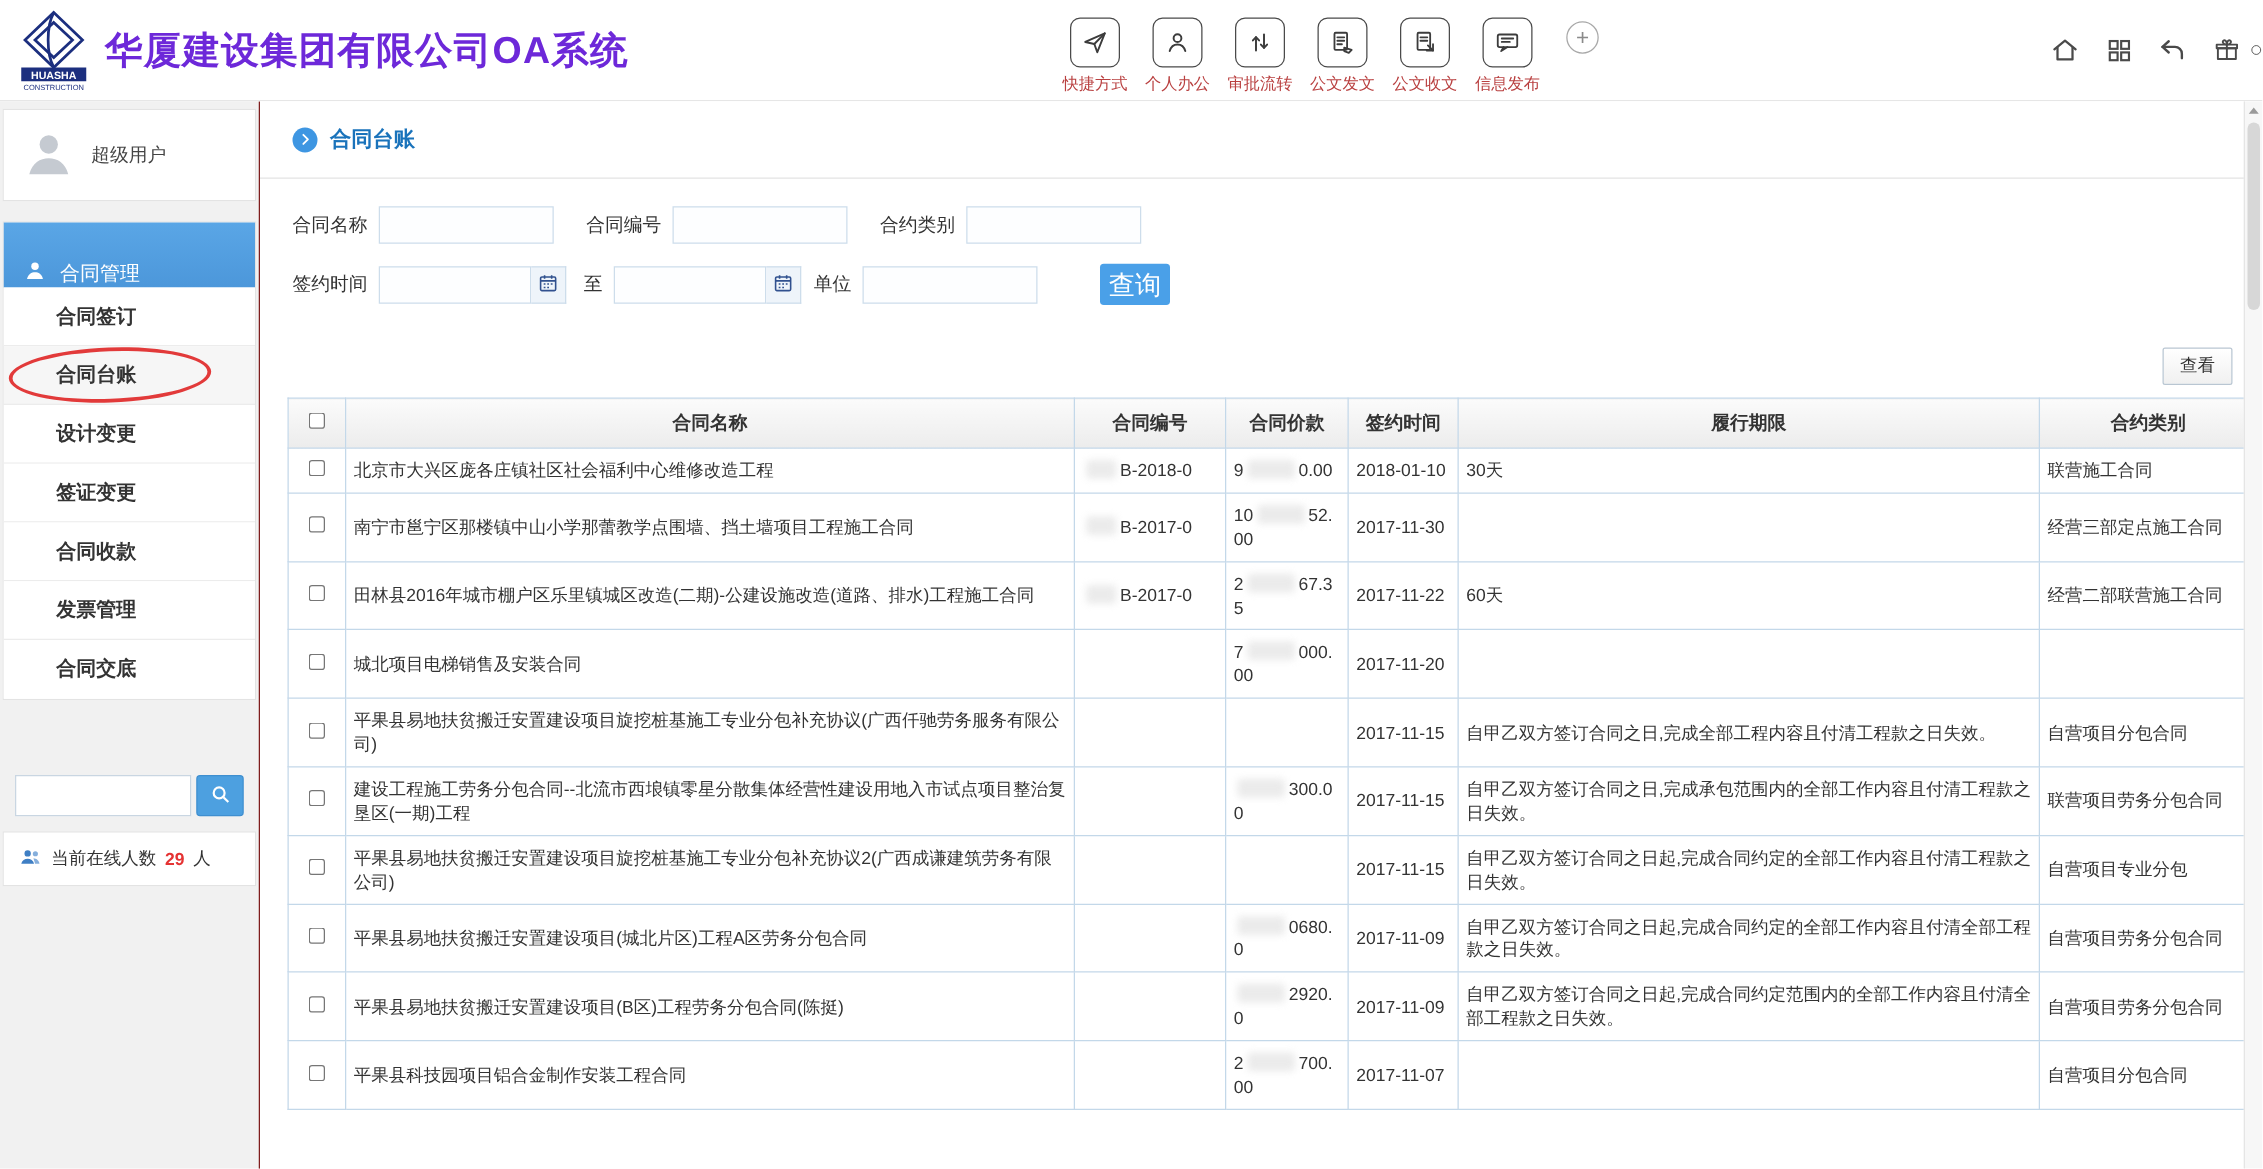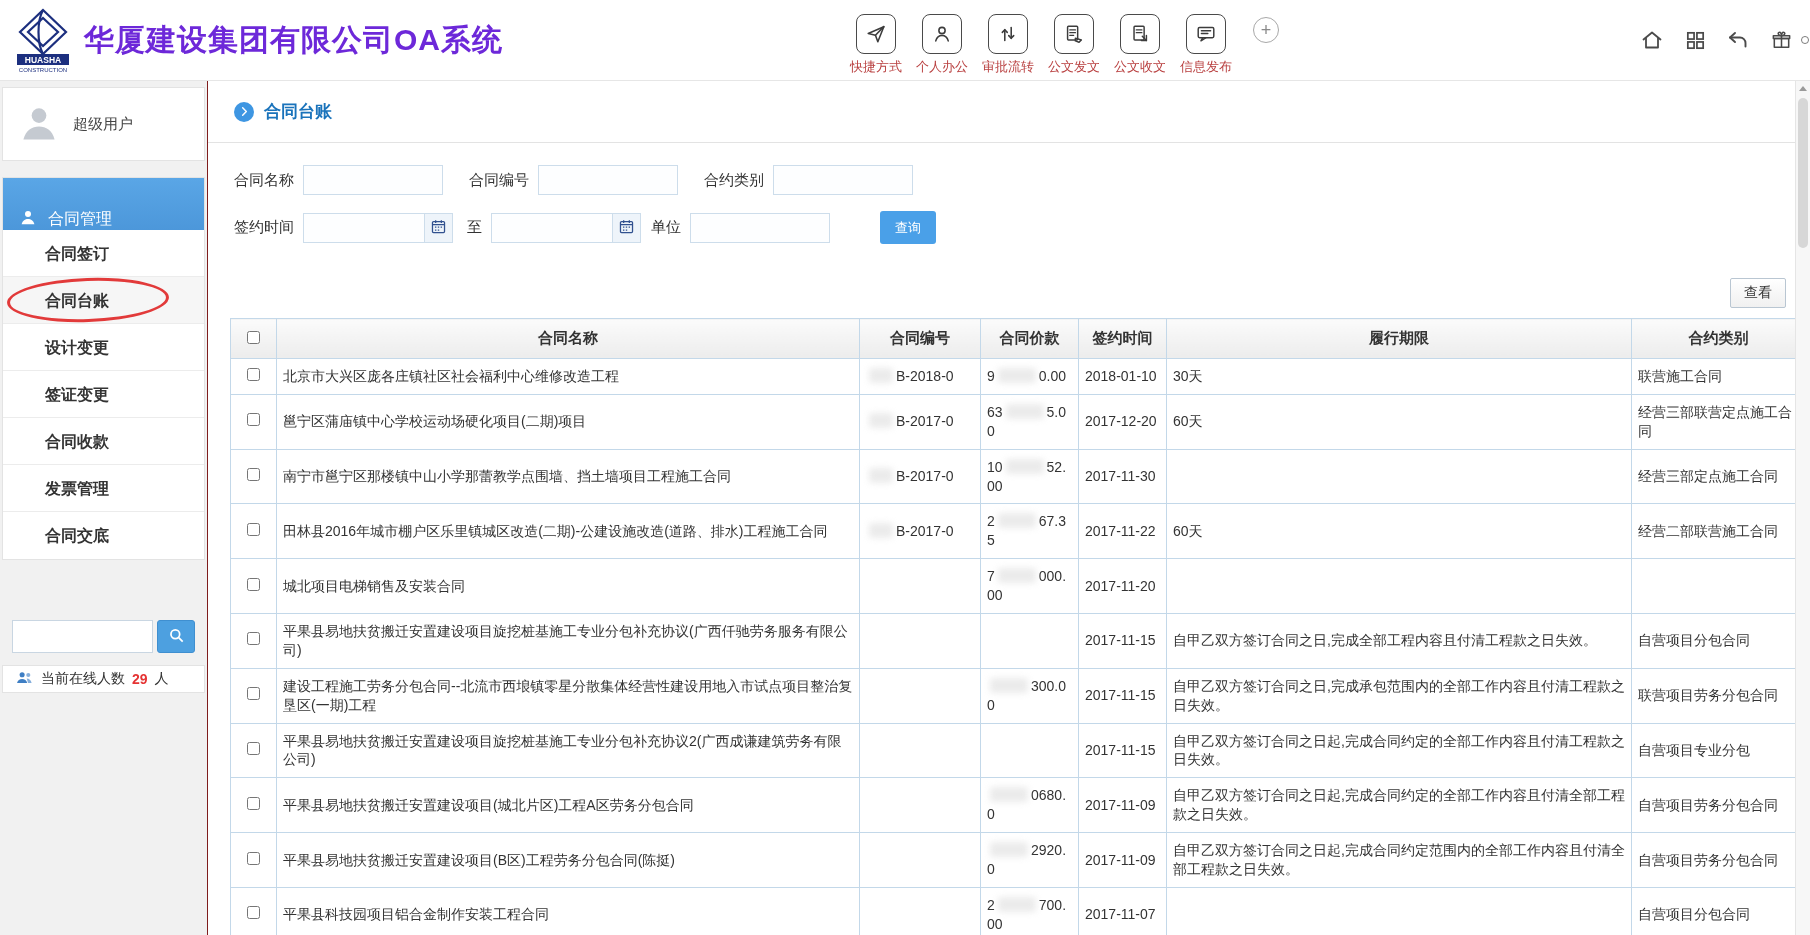--- a/index.html
+++ b/index.html
@@ -39,21 +39,21 @@
     border-bottom:1px solid #ececec; cursor:pointer; }
   .menu-item:last-child { border-bottom:none; }
   .menu-item.active { background:#f6f6f6; }
   .red-ring { position:absolute; left:4px; top:1px; width:162px; height:44px;
     border:3px solid #e23a3a; border-radius:50%; transform:rotate(-2deg); pointer-events:none; }
   .side-search { margin:60px 12px 0 12px; display:flex; }
   .side-search input { flex:1; height:33px; border:1px solid #c9d6e2; background:#fff;
     padding:0 8px; font-size:14px; min-width:0; }
   .side-search button { width:38px; height:33px; margin-left:4px; border:1px solid #3f8fd0;
     border-radius:3px; background:#4da0e0; display:flex; align-items:center; justify-content:center; cursor:pointer; }
-  .online-box { margin:12px 2px 0 2px; height:28px; background:#fff; border:1px solid #e3e3e3;
+  .online-box { margin:12px 2px 0 2px; height:44px; background:#fff; border:1px solid #e3e3e3;
     display:flex; align-items:center; gap:7px; padding-left:12px; font-size:14px; color:#333; }
   .online-count { color:#e53333; font-weight:bold; }
 
   
   .main { flex:1; position:relative; background:#fff; overflow:hidden; }
   .crumb-bar { height:62px; display:flex; align-items:center; gap:10px; padding-left:26px;
     border-bottom:1px solid #e3e3e3; }
   .crumb-icon { width:20px; height:20px; border-radius:50%; background:#3e96e2;
     display:inline-flex; align-items:center; justify-content:center; }
   .crumb-text { color:#1a73bb; font-weight:bold; font-size:17px; }
@@ -62,21 +62,21 @@
   .f-row { display:flex; align-items:center; margin-bottom:16px; }
   .f-row label { font-size:15px; color:#333; margin-right:9px; white-space:nowrap; }
   .f-input { width:140px; height:30px; border:1px solid #cdddeb; background:#fdfeff;
     padding:0 6px; font-size:14px; margin-right:26px; }
   .f-input.date { width:122px; margin-right:0; }
   .date-wrap { display:inline-flex; align-items:center; margin-right:10px; }
   .cal-btn { width:28px; height:30px; border:1px solid #cdddeb; border-left:none;
     background:#eef4fa; display:inline-flex; align-items:center; justify-content:center; cursor:pointer; }
   .to-label { margin:0 10px 0 4px; }
   .search-btn { width:56px; height:33px; background:#4aa0e8; border:none; border-radius:3px;
-    color:#fff; font-size:13px; margin-left:24px; cursor:pointer;
+    color:#fff; font-size:21px; margin-left:24px; cursor:pointer;
     font-family:"Liberation Sans","DejaVu Sans",sans-serif; }
 
   .view-row { text-align:right; padding-right:24px; margin:14px 0 10px 0; }
   .view-btn { padding:5px 13px; font-size:14px; color:#333; background:linear-gradient(#fff,#f0f0f0);
     border:1px solid #b9c6d2; border-radius:2px; cursor:pointer;
     font-family:"Liberation Sans","DejaVu Sans",sans-serif; }
 
   table.contracts { margin:0 24px 0 22px; width:1575px; border-collapse:collapse; table-layout:fixed; }
   table.contracts th, table.contracts td { border:1px solid #c3d8e9; }
   table.contracts thead th { height:40px; background:linear-gradient(#fbfbfb,#ececec);
@@ -385,29 +385,20 @@
   <tr class="data-row">
     <td class="cb"><input type="checkbox" style=""></td>
     <td class="c-name">北京市大兴区庞各庄镇社区社会福利中心维修改造工程</td>
     <td class="c-code"><span class="patch small"></span>B-2018-0</td>
     <td class="c-price">9<span class="patch"></span>0.00</td>
     <td class="c-date">2018-01-10</td>
     <td class="c-dur">30天</td>
     <td class="c-type">联营施工合同</td>
   </tr>
 
-  <tr class="data-row">
-    <td class="cb"><input type="checkbox" style=""></td>
-    <td class="c-name">邕宁区蒲庙镇中心学校运动场硬化项目(二期)项目</td>
-    <td class="c-code"><span class="patch small"></span>B-2017-0</td>
-    <td class="c-price">63<span class="patch"></span>5.00</td>
-    <td class="c-date">2017-12-20</td>
-    <td class="c-dur">60天</td>
-    <td class="c-type">经营三部联营定点施工合同</td>
-  </tr>
 
   <tr class="data-row">
     <td class="cb"><input type="checkbox" style=""></td>
     <td class="c-name">南宁市邕宁区那楼镇中山小学那蕾教学点围墙、挡土墙项目工程施工合同</td>
     <td class="c-code"><span class="patch small"></span>B-2017-0</td>
     <td class="c-price">10<span class="patch"></span>52.00</td>
     <td class="c-date">2017-11-30</td>
     <td class="c-dur"></td>
     <td class="c-type">经营三部定点施工合同</td>
   </tr>

